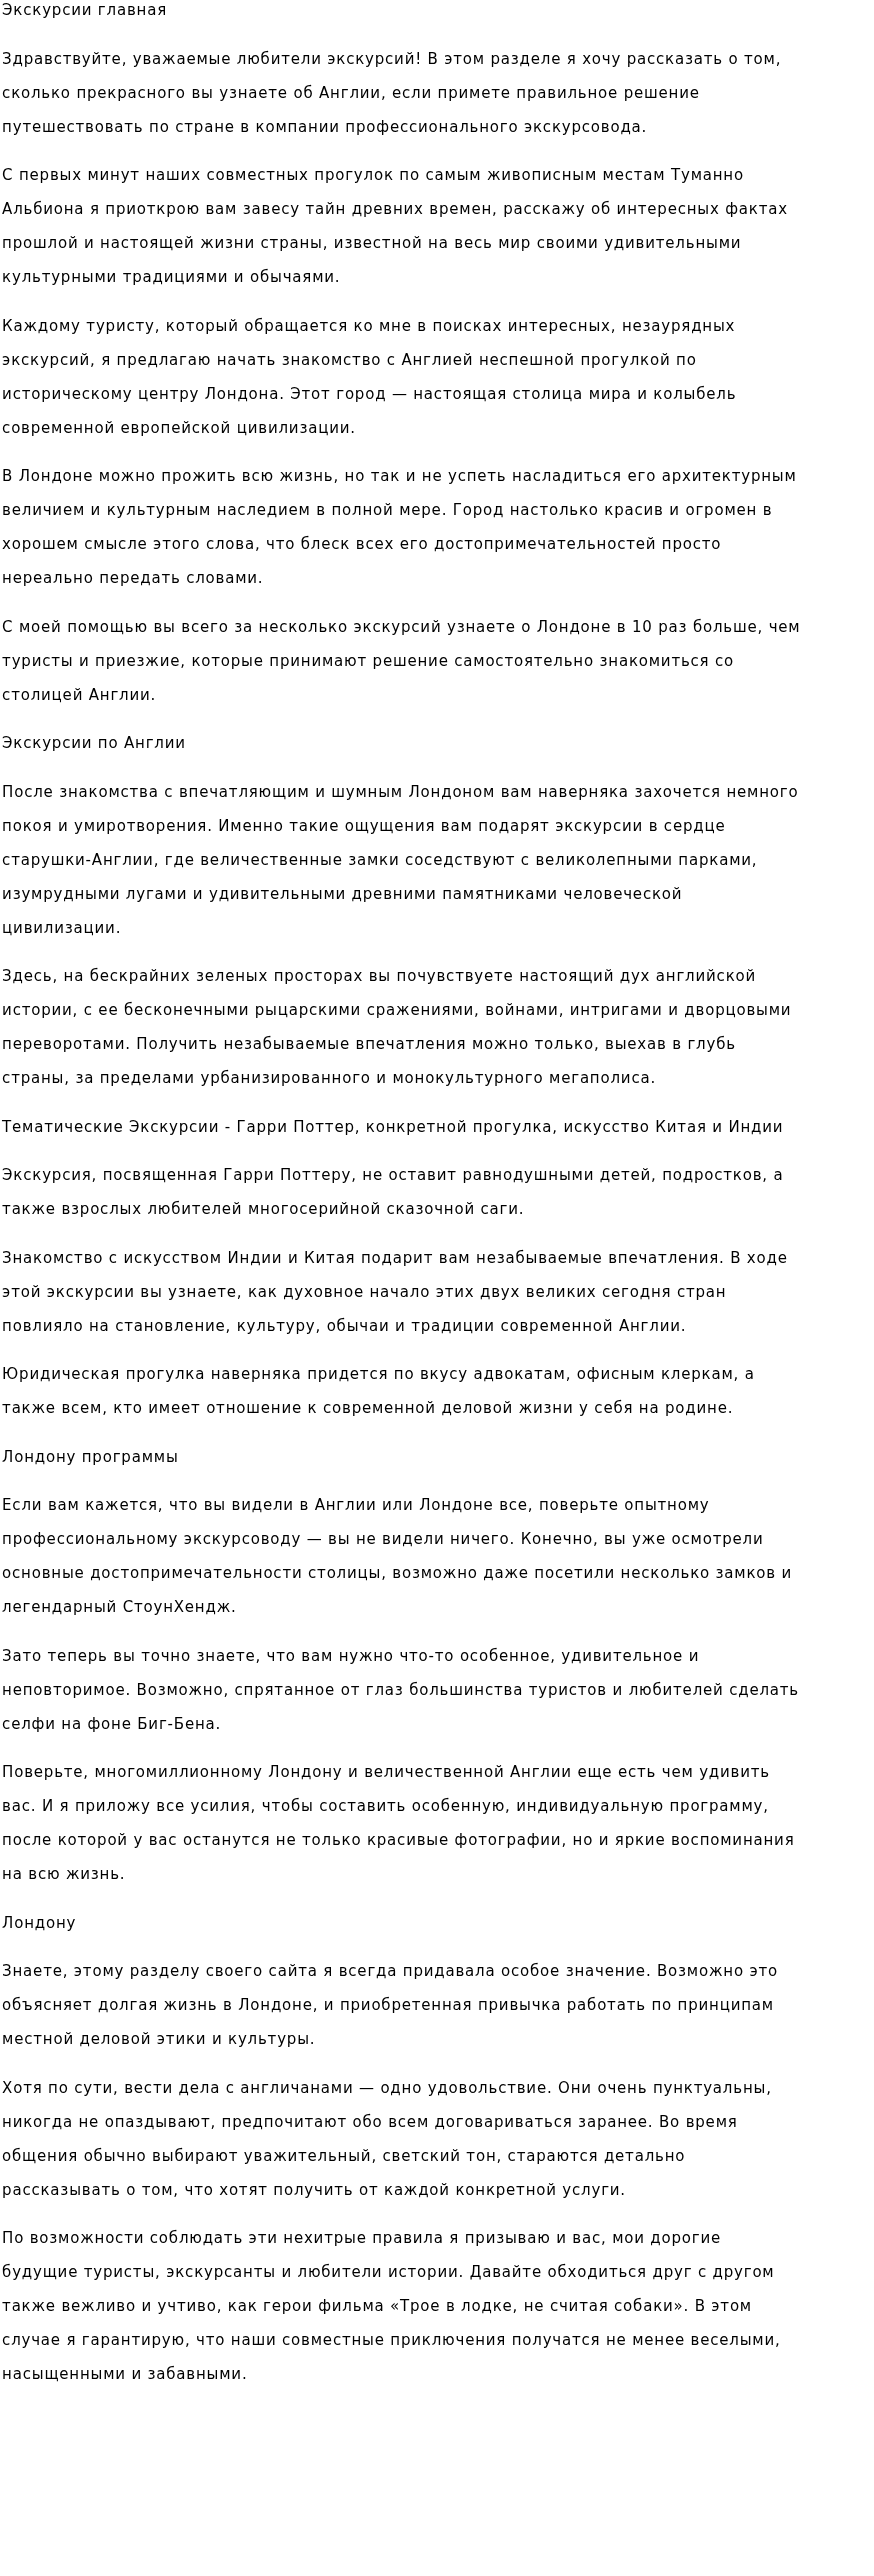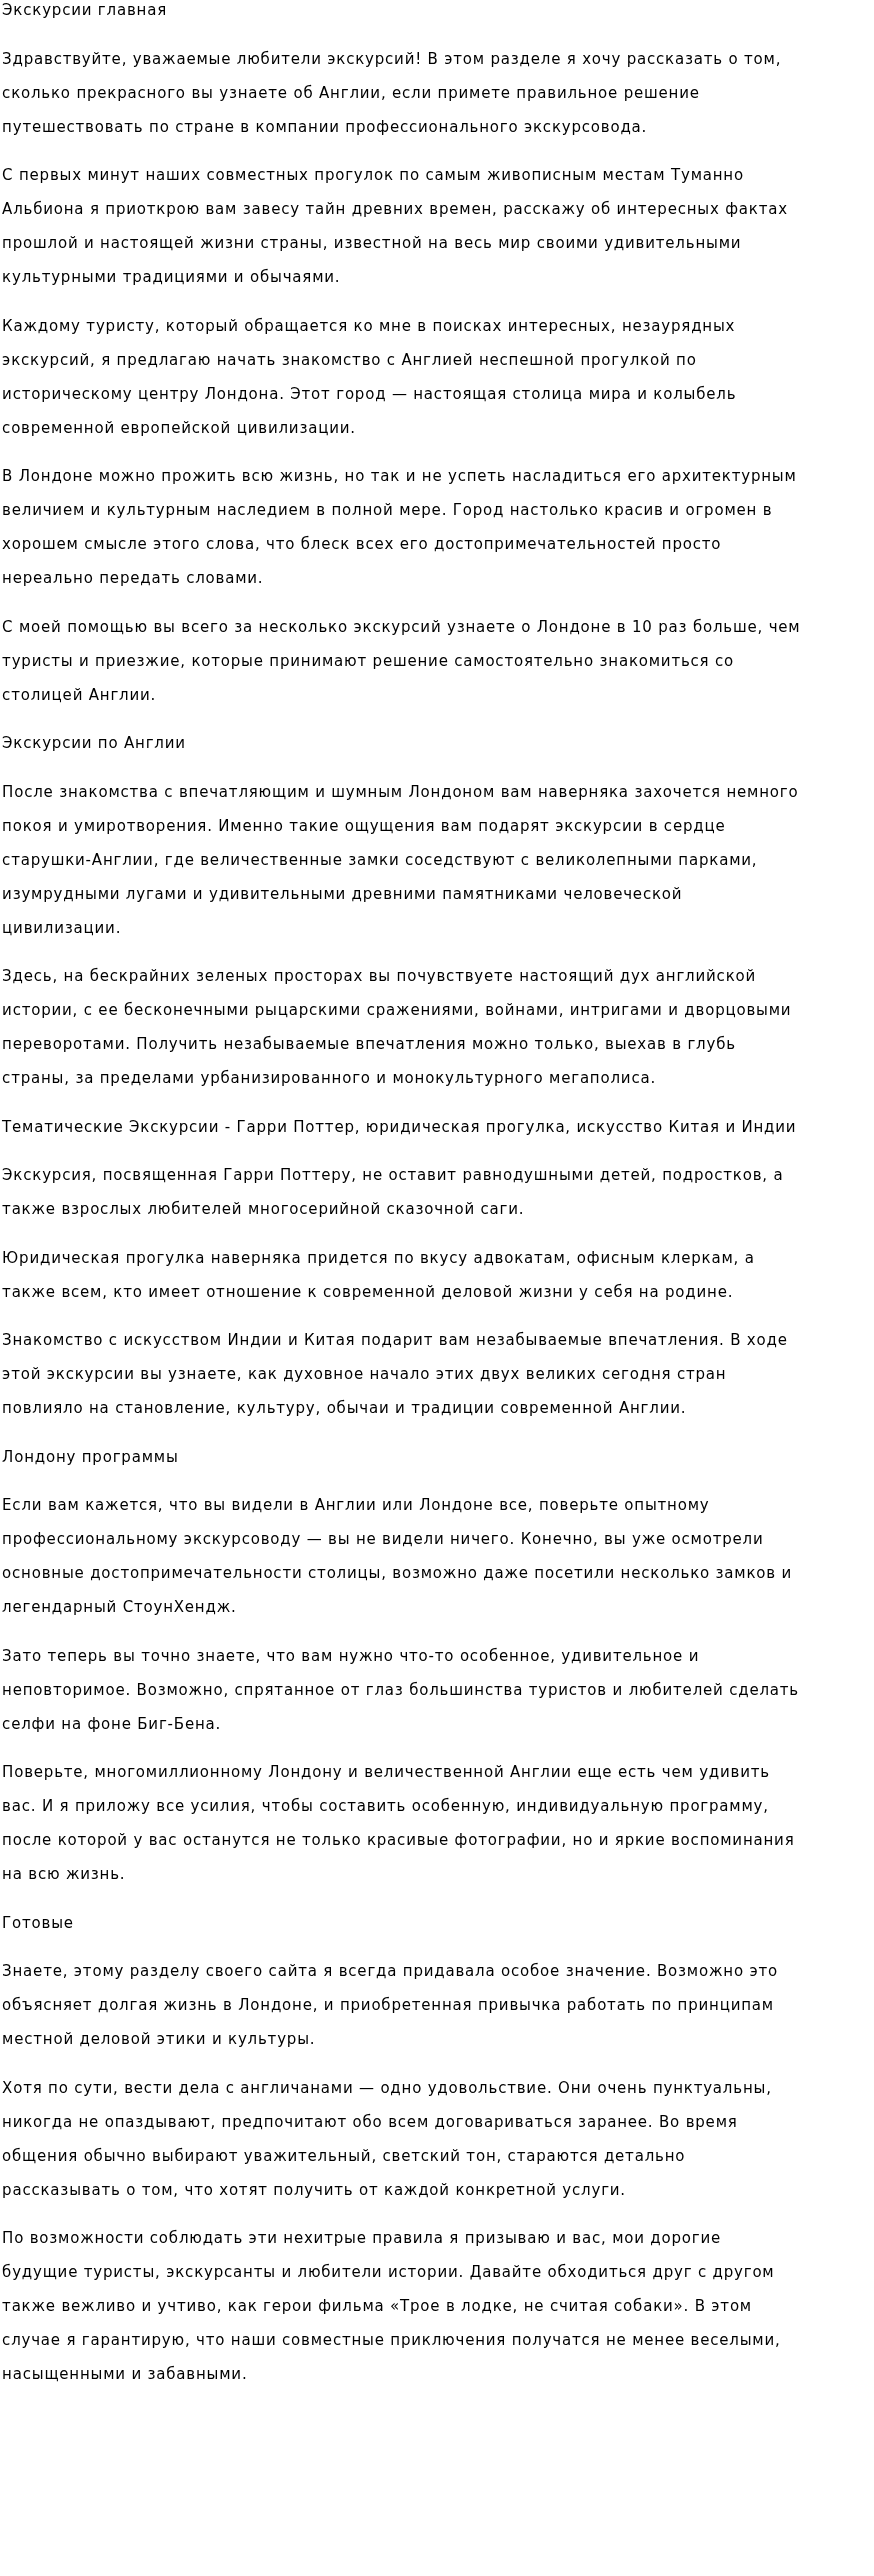--- a/index.html
+++ b/index.html
@@ -38,26 +38,26 @@
 <div class="doc">
   <p class="block">Экскурсии главная</p>
   <p class="block">Здравствуйте, уважаемые любители экскурсий! В этом разделе я хочу рассказать о том,<br>сколько прекрасного вы узнаете об Англии, если примете правильное решение<br>путешествовать по стране в компании профессионального экскурсовода.</p>
   <p class="block">С первых минут наших совместных прогулок по самым живописным местам Туманно<br>Альбиона я приоткрою вам завесу тайн древних времен, расскажу об интересных фактах<br>прошлой и настоящей жизни страны, известной на весь мир своими удивительными<br>культурными традициями и обычаями.</p>
   <p class="block">Каждому туристу, который обращается ко мне в поисках интересных, незаурядных<br>экскурсий, я предлагаю начать знакомство с Англией неспешной прогулкой по<br>историческому центру Лондона. Этот город — настоящая столица мира и колыбель<br>современной европейской цивилизации.</p>
   <p class="block">В Лондоне можно прожить всю жизнь, но так и не успеть насладиться его архитектурным<br>величием и культурным наследием в полной мере. Город настолько красив и огромен в<br>хорошем смысле этого слова, что блеск всех его достопримечательностей просто<br>нереально передать словами.</p>
   <p class="block">С моей помощью вы всего за несколько экскурсий узнаете о Лондоне в 10 раз больше, чем<br>туристы и приезжие, которые принимают решение самостоятельно знакомиться со<br>столицей Англии.</p>
   <p class="block">Экскурсии по Англии</p>
   <p class="block">После знакомства с впечатляющим и шумным Лондоном вам наверняка захочется немного<br>покоя и умиротворения. Именно такие ощущения вам подарят экскурсии в сердце<br>старушки-Англии, где величественные замки соседствуют с великолепными парками,<br>изумрудными лугами и удивительными древними памятниками человеческой<br>цивилизации.</p>
   <p class="block">Здесь, на бескрайних зеленых просторах вы почувствуете настоящий дух английской<br>истории, с ее бесконечными рыцарскими сражениями, войнами, интригами и дворцовыми<br>переворотами. Получить незабываемые впечатления можно только, выехав в глубь<br>страны, за пределами урбанизированного и монокультурного мегаполиса.</p>
-  <p class="block">Тематические Экскурсии - Гарри Поттер, юридическая прогулка, искусство Китая и Индии</p>
+  <p class="block">Тематические Экскурсии - Гарри Поттер, конкретной прогулка, искусство Китая и Индии</p>
   <p class="block">Экскурсия, посвященная Гарри Поттеру, не оставит равнодушными детей, подростков, а<br>также взрослых любителей многосерийной сказочной саги.</p>
+  <p class="block">Знакомство с искусством Индии и Китая подарит вам незабываемые впечатления. В ходе<br>этой экскурсии вы узнаете, как духовное начало этих двух великих сегодня стран<br>повлияло на становление, культуру, обычаи и традиции современной Англии.</p>
   <p class="block">Юридическая прогулка наверняка придется по вкусу адвокатам, офисным клеркам, а<br>также всем, кто имеет отношение к современной деловой жизни у себя на родине.</p>
-  <p class="block">Знакомство с искусством Индии и Китая подарит вам незабываемые впечатления. В ходе<br>этой экскурсии вы узнаете, как духовное начало этих двух великих сегодня стран<br>повлияло на становление, культуру, обычаи и традиции современной Англии.</p>
   <p class="block">Лондону программы</p>
   <p class="block">Если вам кажется, что вы видели в Англии или Лондоне все, поверьте опытному<br>профессиональному экскурсоводу — вы не видели ничего. Конечно, вы уже осмотрели<br>основные достопримечательности столицы, возможно даже посетили несколько замков и<br>легендарный СтоунХендж.</p>
   <p class="block">Зато теперь вы точно знаете, что вам нужно что-то особенное, удивительное и<br>неповторимое. Возможно, спрятанное от глаз большинства туристов и любителей сделать<br>селфи на фоне Биг-Бена.</p>
   <p class="block">Поверьте, многомиллионному Лондону и величественной Англии еще есть чем удивить<br>вас. И я приложу все усилия, чтобы составить особенную, индивидуальную программу,<br>после которой у вас останутся не только красивые фотографии, но и яркие воспоминания<br>на всю жизнь.</p>
-  <p class="block">Готовые</p>
+  <p class="block">Лондону</p>
   <p class="block">Знаете, этому разделу своего сайта я всегда придавала особое значение. Возможно это<br>объясняет долгая жизнь в Лондоне, и приобретенная привычка работать по принципам<br>местной деловой этики и культуры.</p>
   <p class="block">Хотя по сути, вести дела с англичанами — одно удовольствие. Они очень пунктуальны,<br>никогда не опаздывают, предпочитают обо всем договариваться заранее. Во время<br>общения обычно выбирают уважительный, светский тон, стараются детально<br>рассказывать о том, что хотят получить от каждой конкретной услуги.</p>
   <p class="block">По возможности соблюдать эти нехитрые правила я призываю и вас, мои дорогие<br>будущие туристы, экскурсанты и любители истории. Давайте обходиться друг с другом<br>также вежливо и учтиво, как герои фильма «Трое в лодке, не считая собаки». В этом<br>случае я гарантирую, что наши совместные приключения получатся не менее веселыми,<br>насыщенными и забавными.</p>
 </div>
 
 
 </body></html>

